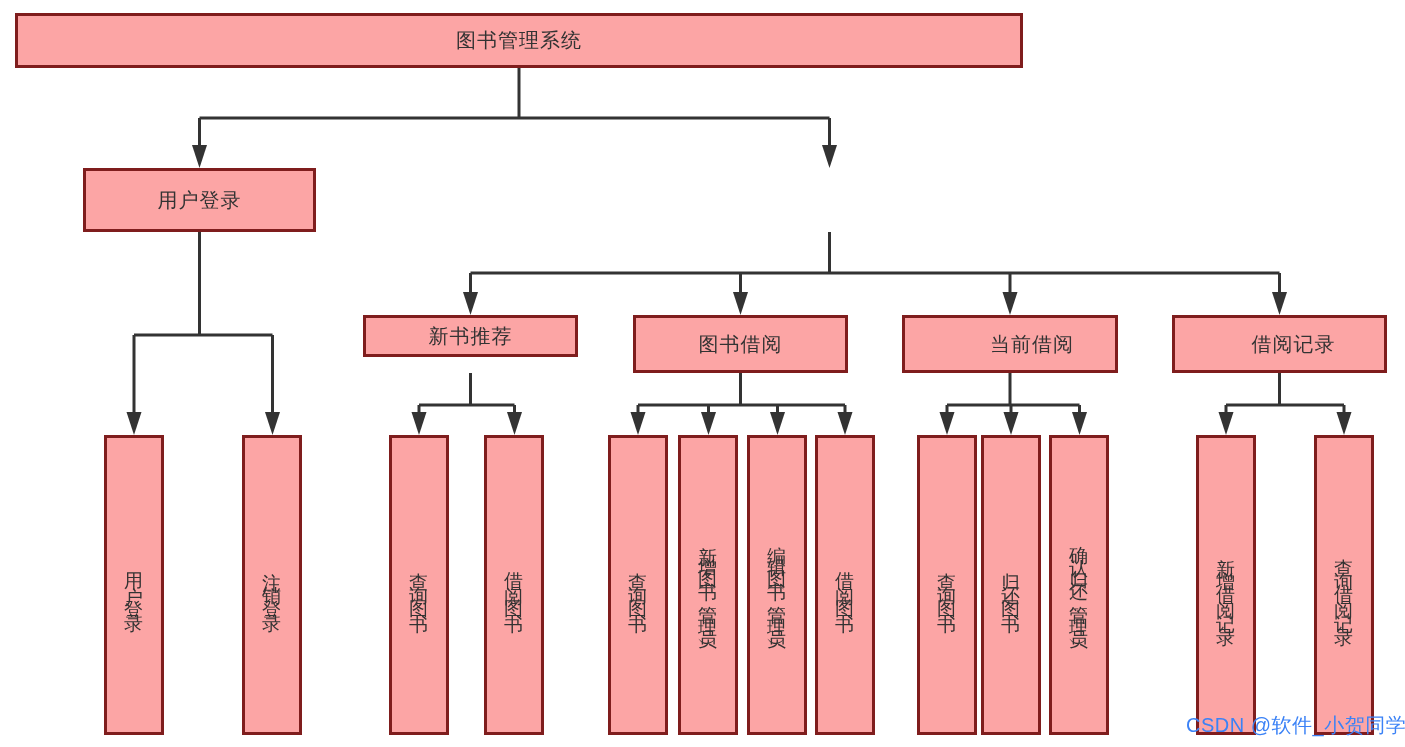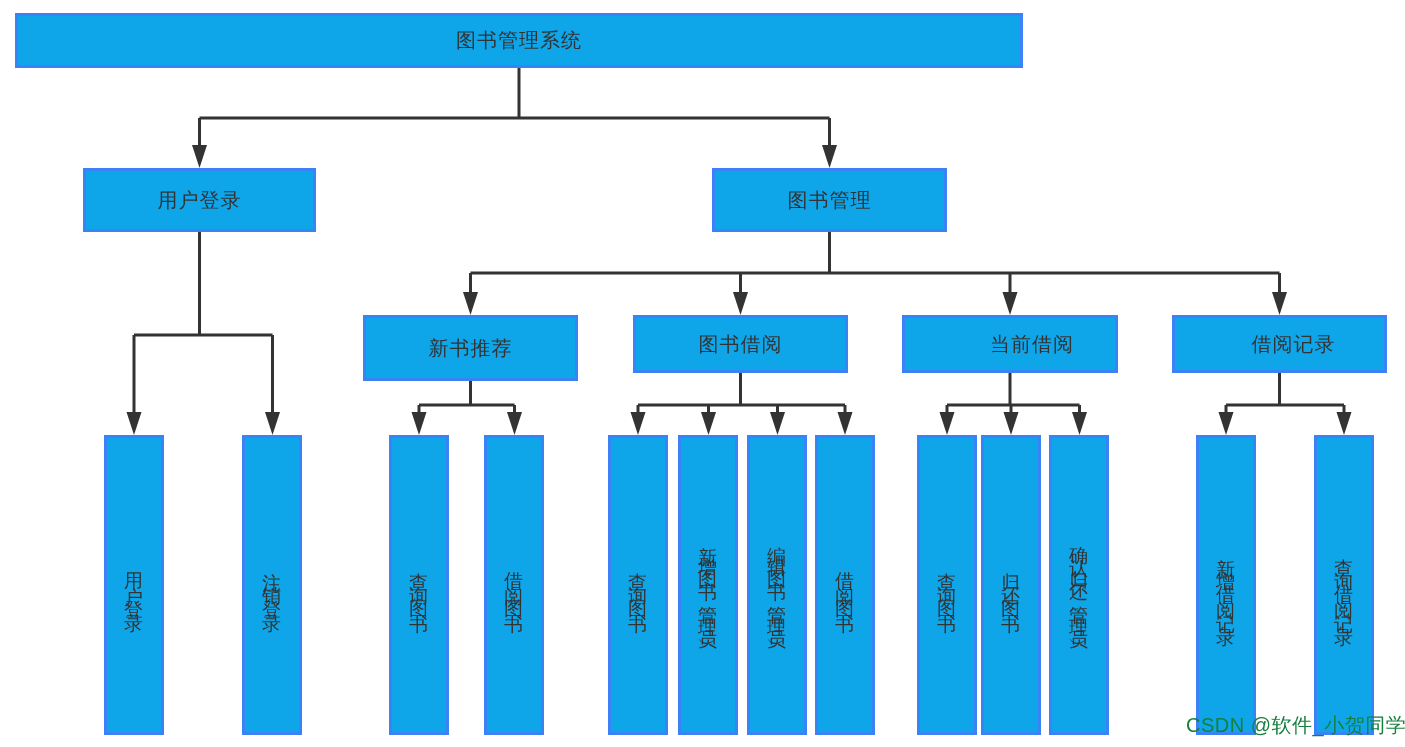--- a/index.html
+++ b/index.html
@@ -17,22 +17,22 @@
   }
   .connectors {
     position: absolute;
     left: 0; top: 0;
     width: 1405px; height: 747px;
     pointer-events: none;
   }
   .node {
     position: absolute;
     box-sizing: border-box;
-    background: #0ea5e9;
-    border: 3px solid #3b82f6;
+    background: #fca5a5;
+    border: 3px solid #7f1d1d;
     display: flex;
     align-items: center;
     justify-content: center;
     color: #333333;
     z-index: 2;
   }
   .hlabel {
     font-size: 20px;
     letter-spacing: 1px;
     white-space: nowrap;
@@ -46,21 +46,21 @@
     line-height: 1;
   }
   .vlabel.tight {
     letter-spacing: 12px;
   }
   .watermark {
     position: absolute;
     left: 1186px;
     top: 712px;
     font-size: 20px;
-    color: #15803d;
+    color: #3b82f6;
     white-space: nowrap;
     z-index: 3;
     letter-spacing: 0.5px;
   }
 </style>
 </head>
 <body>
 
 <div class="canvas">
 
@@ -133,25 +133,22 @@
     </g>
   </svg>
 
   <div class="node" style="left:15px; top:13px; width:1008px; height:55px;">
     <span class="hlabel">图书管理系统</span>
   </div>
 
   <div class="node" style="left:83px; top:168px; width:233px; height:64px;">
     <span class="hlabel">用户登录</span>
   </div>
-  <div class="node" style="left:712px; top:168px; width:235px; height:64px;">
-    <span class="hlabel">图书管理</span>
-  </div>
-
-  <div class="node" style="left:363px; top:315px; width:215px; height:66px;">
+
+  <div class="node" style="left:363px; top:315px; width:215px; height:42px;">
     <span class="hlabel">新书推荐</span>
   </div>
   <div class="node" style="left:633px; top:315px; width:215px; height:58px;align-items:center;">
     <span class="hlabel">图书借阅</span>
   </div>
   <div class="node" style="left:902px; top:315px; width:216px; height:58px;padding-left:44px;">
     <span class="hlabel">当前借阅</span>
   </div>
   <div class="node" style="left:1172px; top:315px; width:215px; height:58px;padding-left:28px;">
     <span class="hlabel">借阅记录</span>

